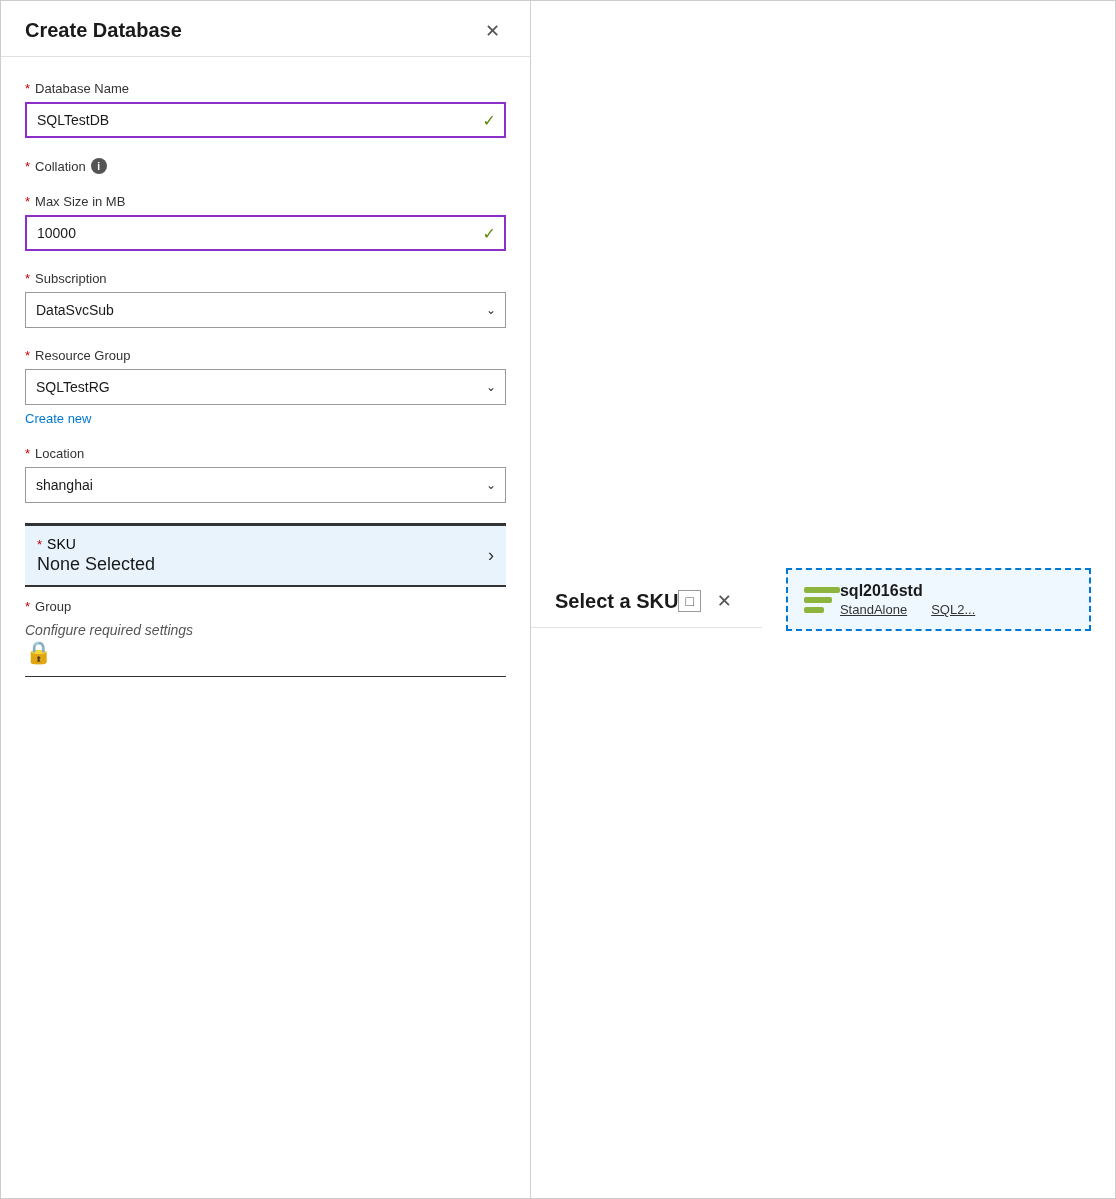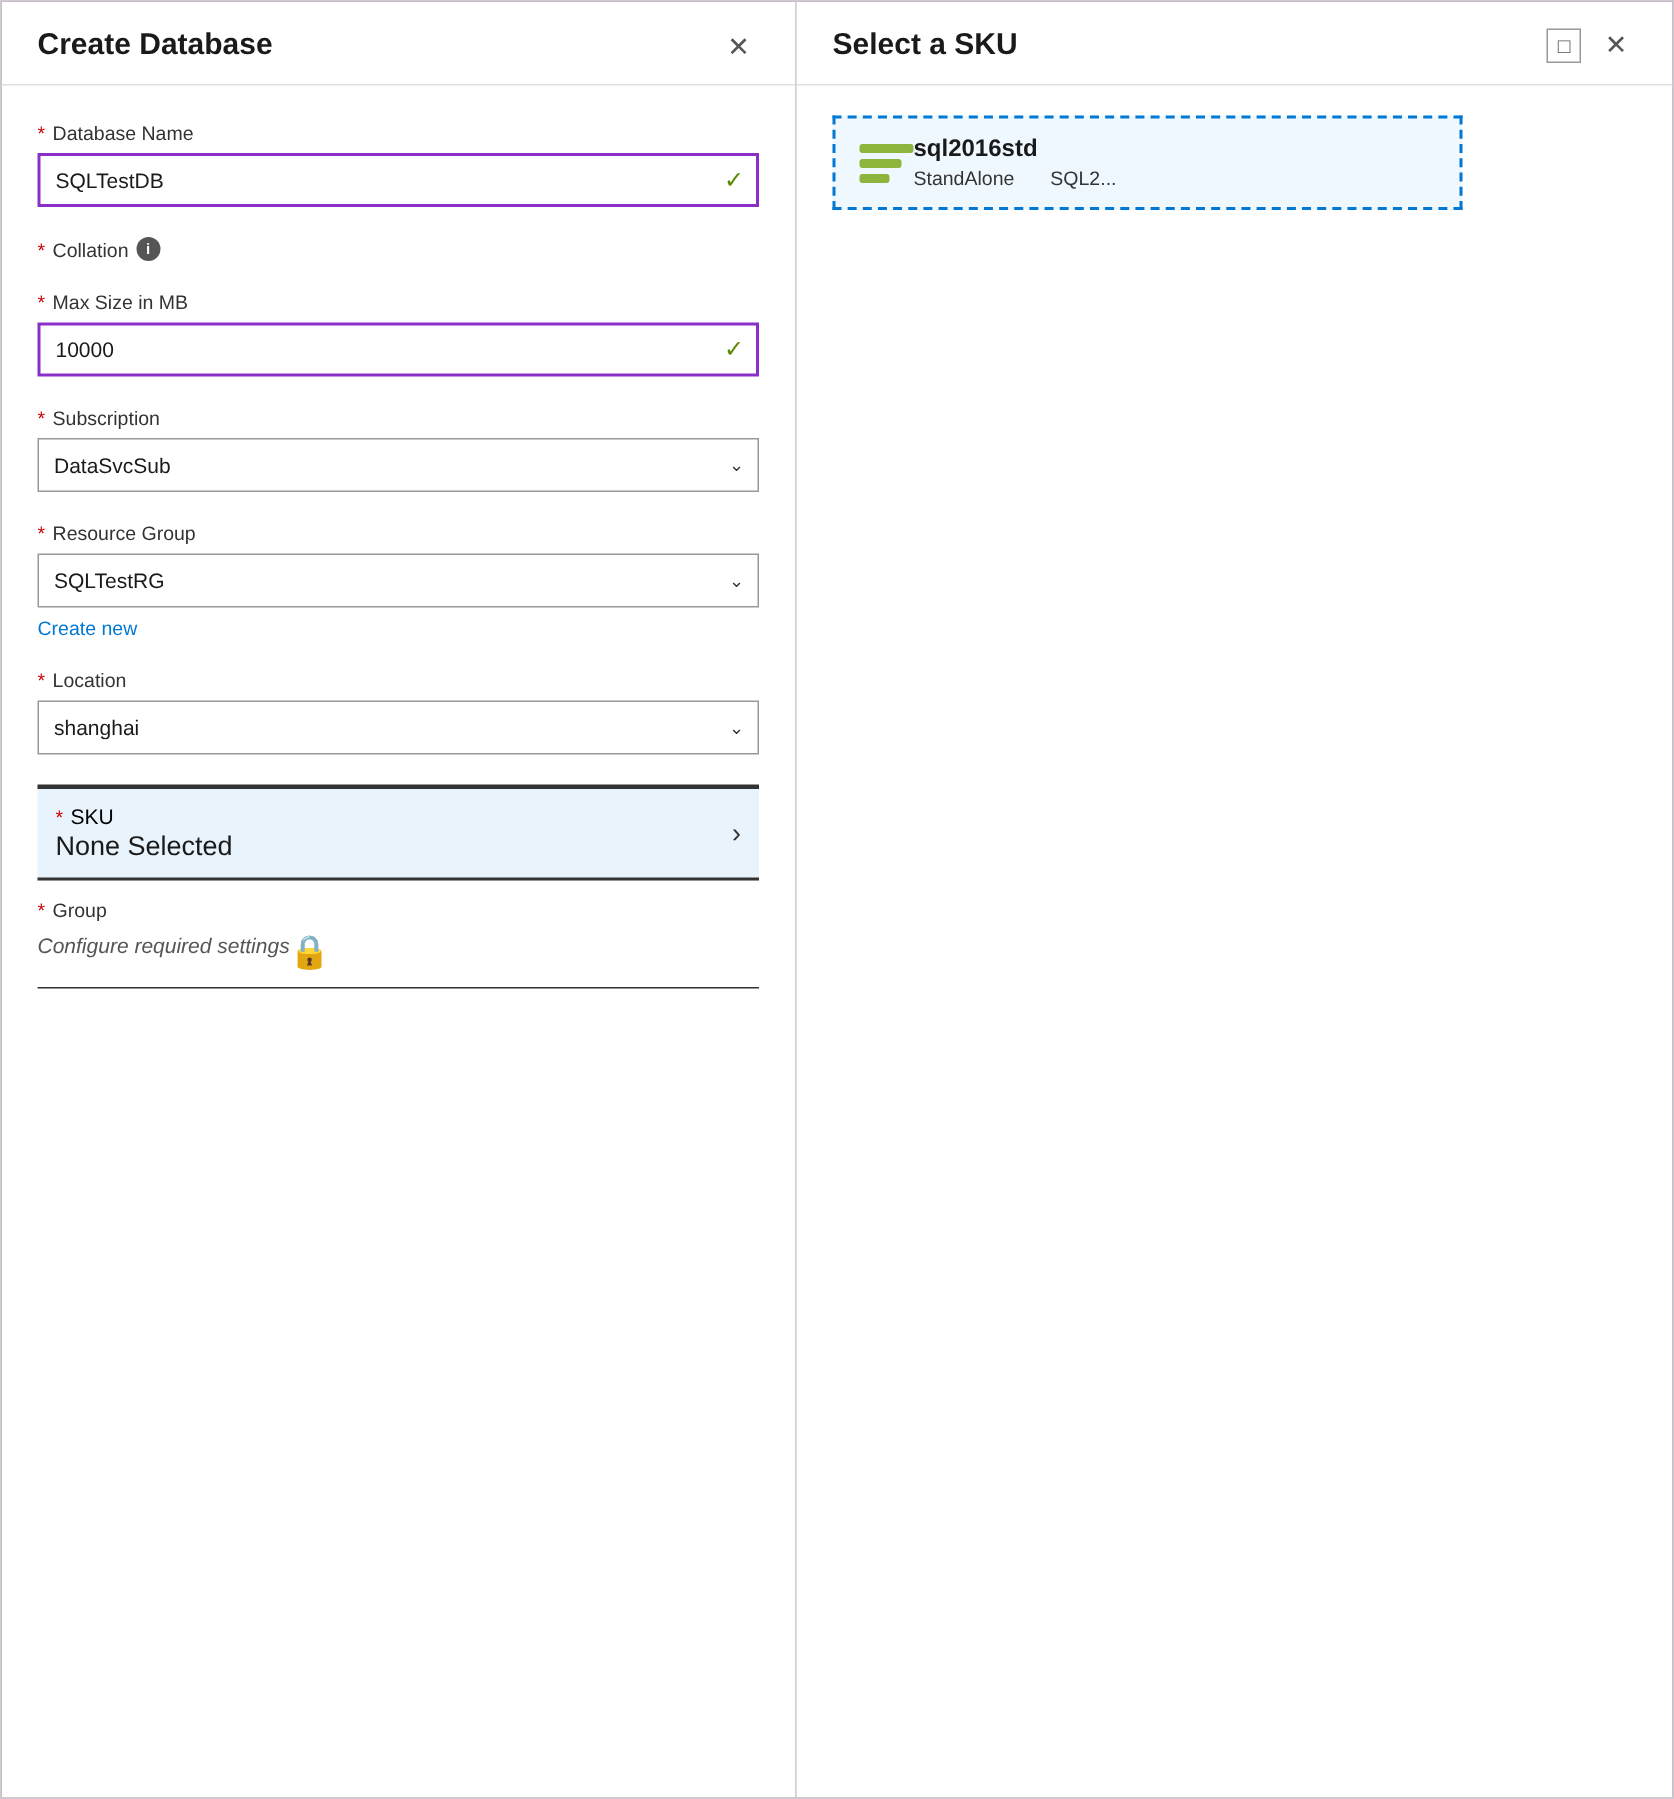--- a/index.html
+++ b/index.html
@@ -175,21 +175,22 @@
       color: #333;
     }
     
     .login-field {
       border-top: none;
       padding: 12px 0 0 0;
     }
     .login-field-inner {
       display: flex;
       align-items: flex-start;
-      justify-content: flex-start;
+      justify-content: flex-end;
+      flex-direction: column;
     }
     .login-placeholder {
       font-style: italic;
       color: #555;
       font-size: 14px;
       margin-top: 2px;
     }
     .lock-icon {
       font-size: 22px;
       color: #1a1a1a;
@@ -214,21 +215,22 @@
       font-weight: 600;
       cursor: pointer;
       border-radius: 2px;
     }
 
     
     .right-panel {
       flex: 1;
       background: #fff;
       display: flex;
-      flex-direction: column;
+      flex-direction: row;
+      align-items: center;
     }
     .right-header {
       display: flex;
       align-items: center;
       justify-content: space-between;
       padding: 18px 24px 14px 24px;
       border-bottom: 1px solid #e0e0e0;
     }
     .right-title {
       font-size: 20px;
@@ -280,20 +282,21 @@
       font-size: 16px;
       font-weight: 600;
       color: #1a1a1a;
     }
     .sku-details {
       display: flex;
       gap: 24px;
       margin-top: 2px;
       font-size: 13px;
       color: #333;
+      text-decoration: underline;
     }
   </style>
 </head>
 <body>
 
 <div class="main-container">
 
   <div class="left-panel">
     <div class="panel-header">
       <span class="panel-title">Create Database</span>

